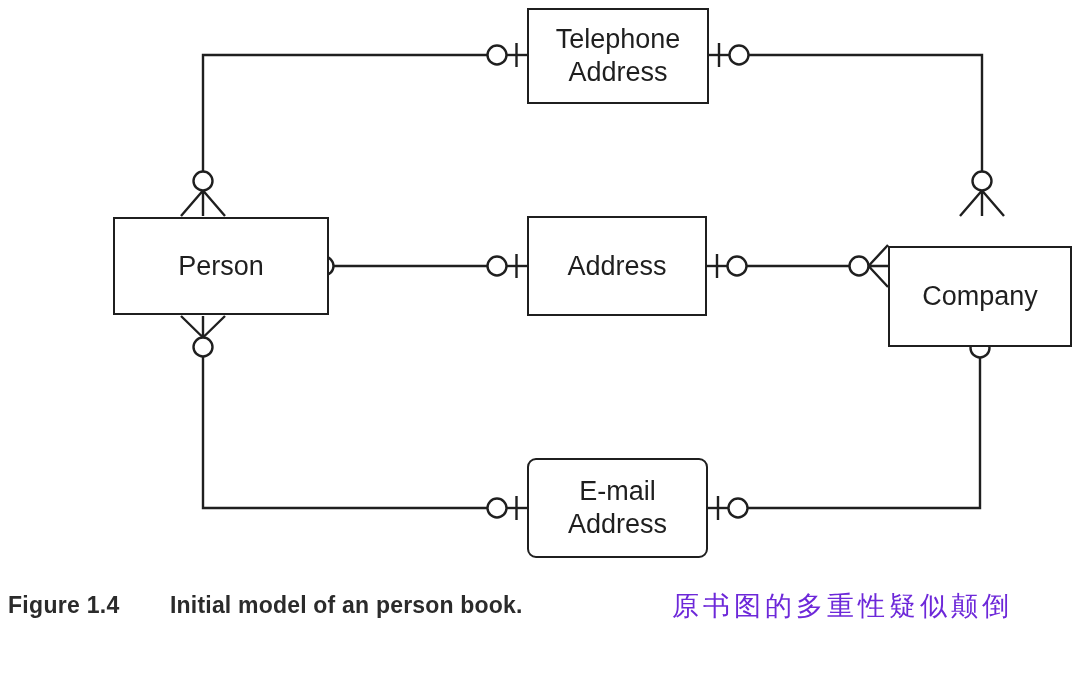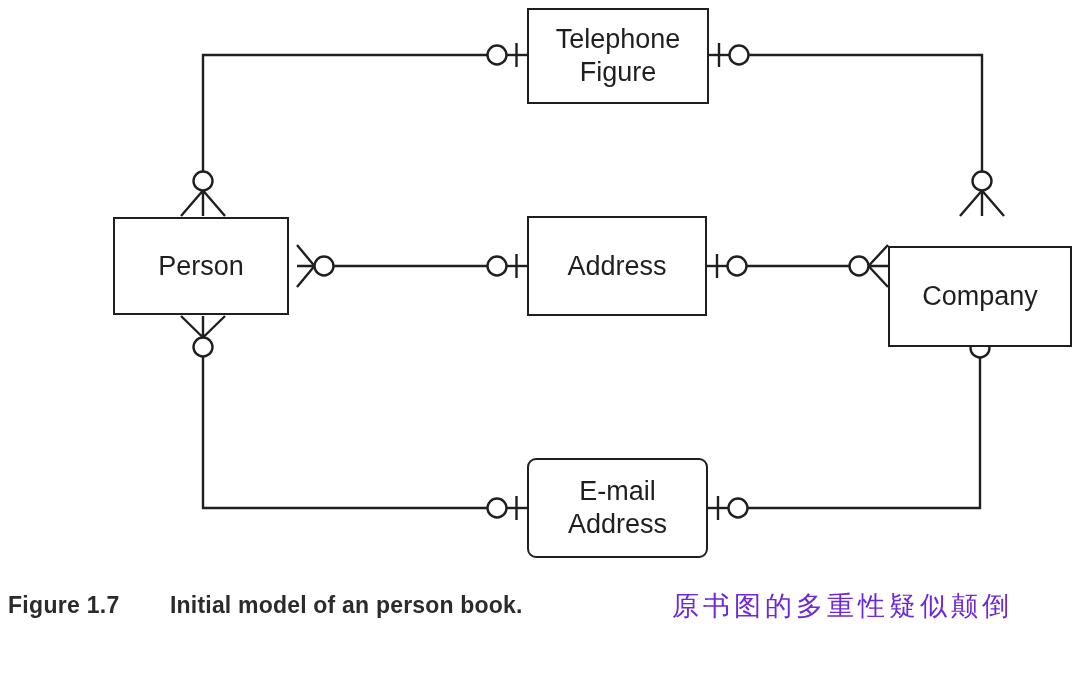--- a/index.html
+++ b/index.html
@@ -12,21 +12,21 @@
     stroke:#1f1f1f;stroke-width:2.4;fill:none;stroke-linecap:butt;
   }
   .connector-layer circle{stroke:#1f1f1f;stroke-width:2.4;fill:#ffffff;}
   .entity{
     position:absolute;background:#ffffff;border:2.5px solid #1f1f1f;
     display:flex;align-items:center;justify-content:center;text-align:center;
     font-size:27px;line-height:1.22;color:#1f1f1f;white-space:pre-line;
     box-sizing:border-box;
   }
   .entity-telephone{left:527px;top:8px;width:182px;height:96px;}
-  .entity-person{left:113px;top:217px;width:176px;height:98px;}
+  .entity-person{left:113px;top:217px;width:216px;height:98px;}
   .entity-address{left:527px;top:216px;width:180px;height:100px;}
   .entity-company{left:888px;top:217px;width:184px;height:101px;margin-top:29px;}
   .entity-email{left:527px;top:458px;width:181px;height:100px;border-radius:9px;}
   .caption-figure-number{
     position:absolute;left:8px;top:592px;font-size:23px;font-weight:700;
     color:#2b2b2b;letter-spacing:.3px;
   }
   .caption-figure-title{
     position:absolute;left:170px;top:592px;font-size:23px;font-weight:700;
     color:#2b2b2b;letter-spacing:.2px;
@@ -97,37 +97,37 @@
       <path d="M718 496 V520"></path>
       <circle cx="738" cy="508" r="9.5"></circle>
       <path d="M747.5 508 H980 V357.5"></path>
       <circle cx="980" cy="348" r="9.5"></circle>
       <path d="M980 338.5 L958 318 M980 338.5 L1002 318 M980 318 V338.5"></path>
     </g>
   </svg>
 
   <div class="entity entity-telephone">
     <span>Telephone
-Figure</span>
+Address</span>
   </div>
 
   <div class="entity entity-person">
     <span>Person</span>
   </div>
 
   <div class="entity entity-address">
     <span>Address</span>
   </div>
 
   <div class="entity entity-company">
     <span>Company</span>
   </div>
 
   <div class="entity entity-email">
     <span>E-mail
 Address</span>
   </div>
 
-  <span class="caption-figure-number">Figure 1.7</span>
+  <span class="caption-figure-number">Figure 1.4</span>
   <span class="caption-figure-title">Initial model of an person book.</span>
   <span class="caption-annotation" style="color: #6d28d9;">原书图的多重性疑似颠倒</span>
 
 </div>
 
 </body></html>

